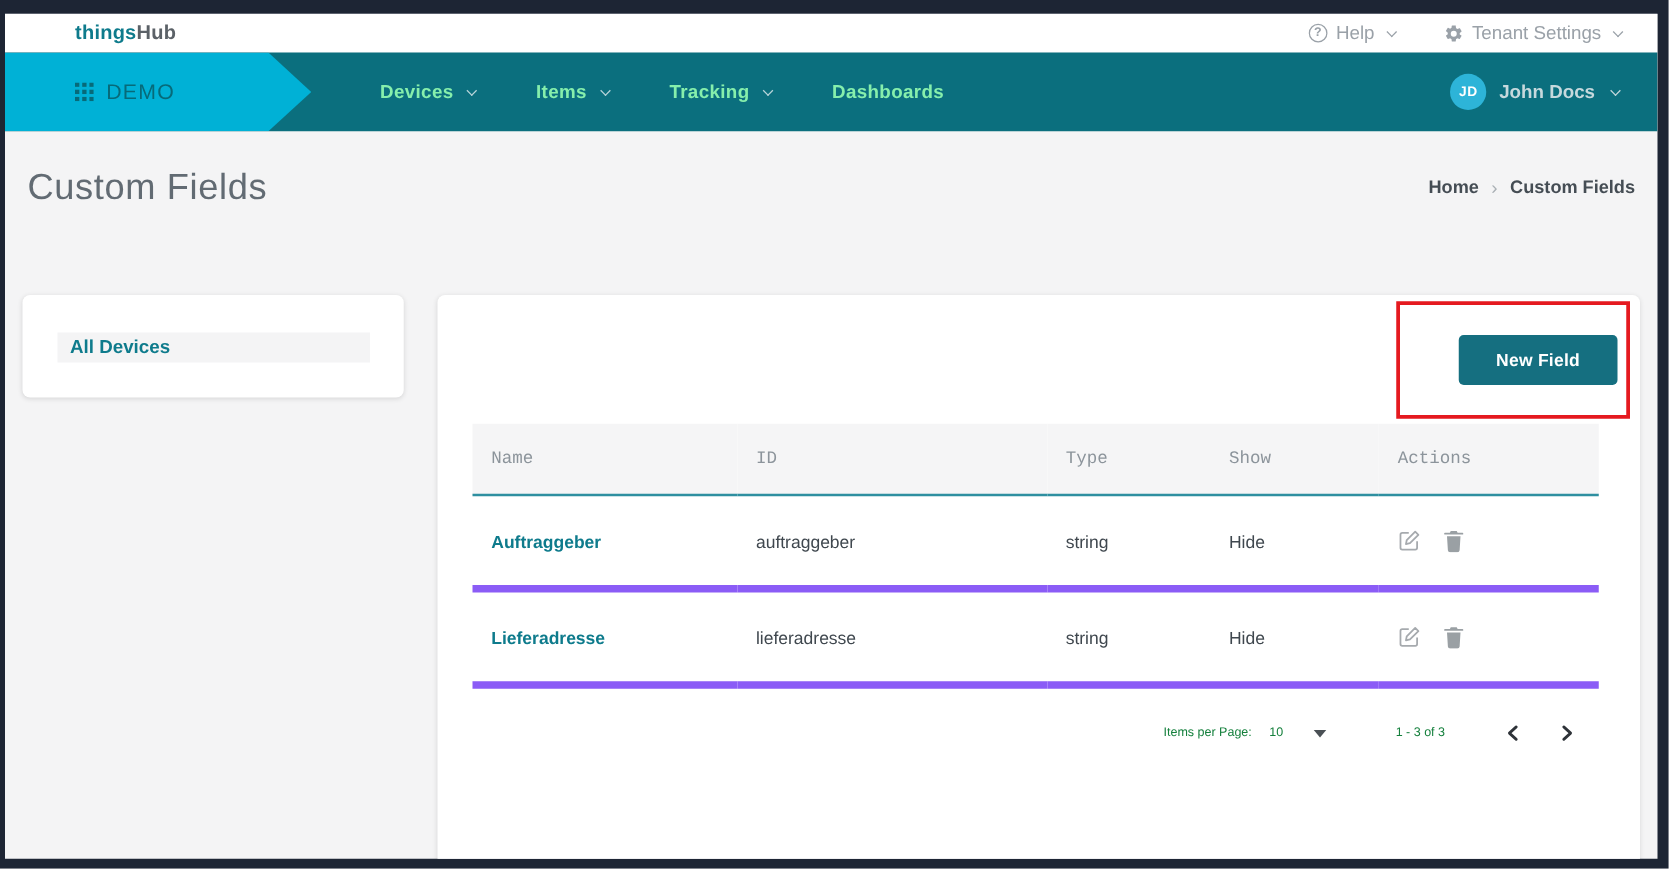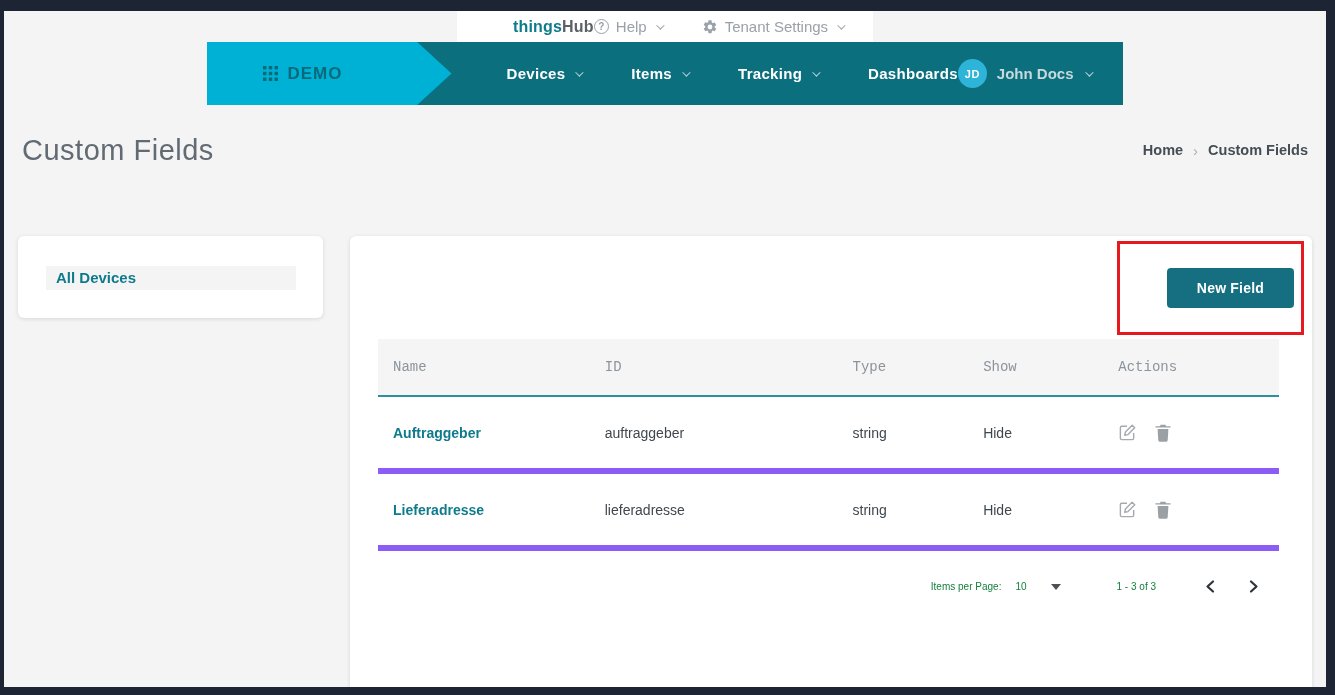--- a/index.html
+++ b/index.html
@@ -1,36 +1,36 @@
 <!DOCTYPE html>
 <html style="--frame: #1d2534; --page-bg: #f4f4f5; --navbar-teal: #0b6f7e; --brand-cyan: #00b1d6; --accent-teal: #0e7b8c; --button-teal: #156f80; --header-underline: #2e8fa0; --annotation-red: #e5191f;"><head>
 <meta charset="utf-8">
 <style>
   * { margin:0; padding:0; box-sizing:border-box; }
   html,body { width:1335px; height:695px; font-family:"Liberation Sans", sans-serif; }
   .frame { width:1335px; height:695px; background:var(--frame,#1d2534); padding:11px 9px 8px 4px; }
-  .screen { width:100%; height:100%; background:var(--page-bg,#f4f4f5); display:flex; flex-direction:column; overflow:hidden;align-items:center; }
+  .screen { width:100%; height:100%; background:var(--page-bg,#f4f4f5); display:flex; flex-direction:column; overflow:hidden; }
 
   
   .topbar { height:31px; background:#fff; display:flex; align-items:center; padding:0 30px 0 56px; flex:0 0 auto; }
   .logo { font-size:16px; font-weight:700; letter-spacing:.2px; cursor:pointer; }
   .logo .p1 { color:var(--accent-teal,#0e7b8c); }
   .logo .p2 { color:#5b6167; }
   .topbar-right { margin-left:auto; display:flex; align-items:center; gap:40px; color:#9aa1a8; font-size:15px; }
   .top-link { display:inline-flex; align-items:center; gap:7px; cursor:pointer; }
   .qicon { width:15px; height:15px; border:1.5px solid #9aa1a8; border-radius:50%; display:inline-flex; align-items:center; justify-content:center; font-size:10px; font-weight:700; line-height:1; }
   .chev { display:inline-block; width:6px; height:6px; border-right:1.5px solid currentColor; border-bottom:1.5px solid currentColor; transform:rotate(45deg) translateY(-2px); margin-left:2px; }
 
   
   .mainnav { height:63px; background:var(--navbar-teal,#0b6f7e); position:relative; display:flex; align-items:center; flex:0 0 auto; }
   .brand-arrow { position:absolute; left:0; top:0; height:63px; width:245px; background:var(--brand-cyan,#00b1d6);
     clip-path:polygon(0 0, 86% 0, 100% 50%, 86% 100%, 0 100%); display:flex; align-items:center; gap:10px; padding-left:56px; cursor:pointer; }
-  .brand-label { color:#076a79; font-size:17px; font-weight:700; letter-spacing:1px; }
+  .brand-label { color:#076a79; font-size:17px; font-weight:400; letter-spacing:1px; }
   .nav-items { display:flex; gap:50px; margin-left:300px; }
-  .nav-item { color:#ffffff; font-size:15px; font-weight:700; letter-spacing:.3px; display:inline-flex; align-items:center; gap:8px; cursor:pointer; }
+  .nav-item { color:#86efac; font-size:15px; font-weight:700; letter-spacing:.3px; display:inline-flex; align-items:center; gap:8px; cursor:pointer; }
   .nav-item .chev { border-color:#b9d5da; }
   .user-chip { margin-left:auto; margin-right:32px; display:flex; align-items:center; gap:10px; color:#c6d9dd; font-size:15px; font-weight:700; cursor:pointer; }
   .avatar { width:29px; height:29px; border-radius:50%; background:#2db4d8; color:#fff; font-size:11px; font-weight:700; display:flex; align-items:center; justify-content:center; letter-spacing:.5px; }
   .user-chip .chev { border-color:#c6d9dd; }
 
   
   .page { flex:1; padding:0 14px; display:flex; flex-direction:column;gap:44px; }
   .page-header { display:flex; align-items:center; justify-content:space-between; margin:24px 4px 21px 4px; height:42px; }
   h1.page-title { font-size:29px; font-weight:400; color:#626b73; letter-spacing:.5px; }
   .breadcrumb { font-size:14.5px; color:#454d54; font-weight:600; display:flex; align-items:center; gap:10px; }

